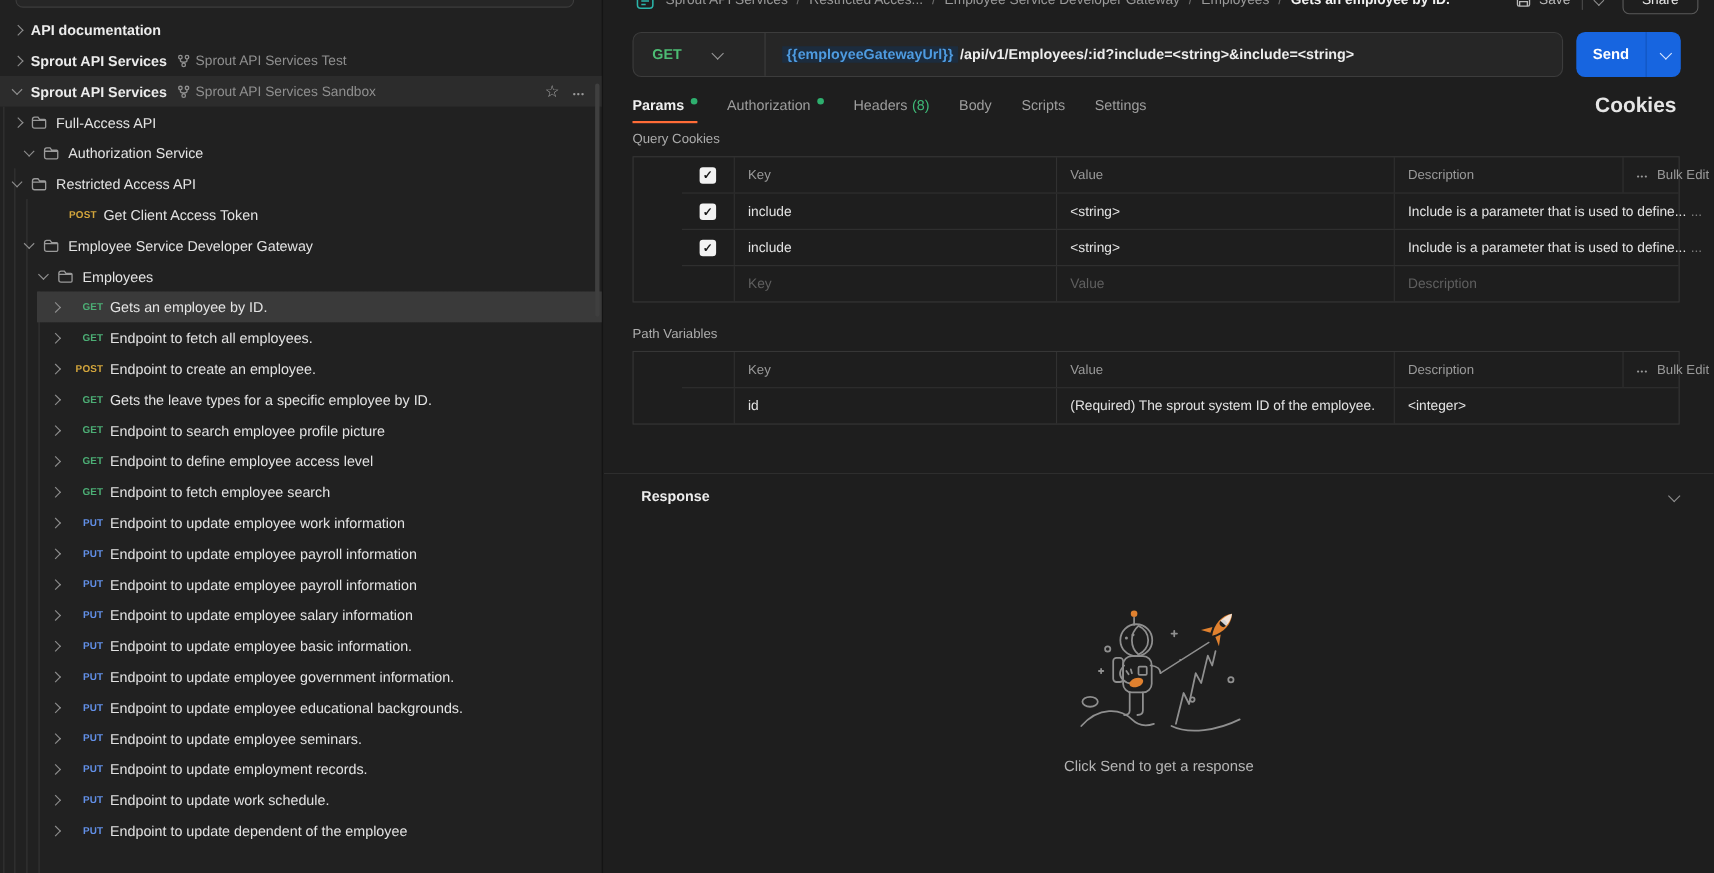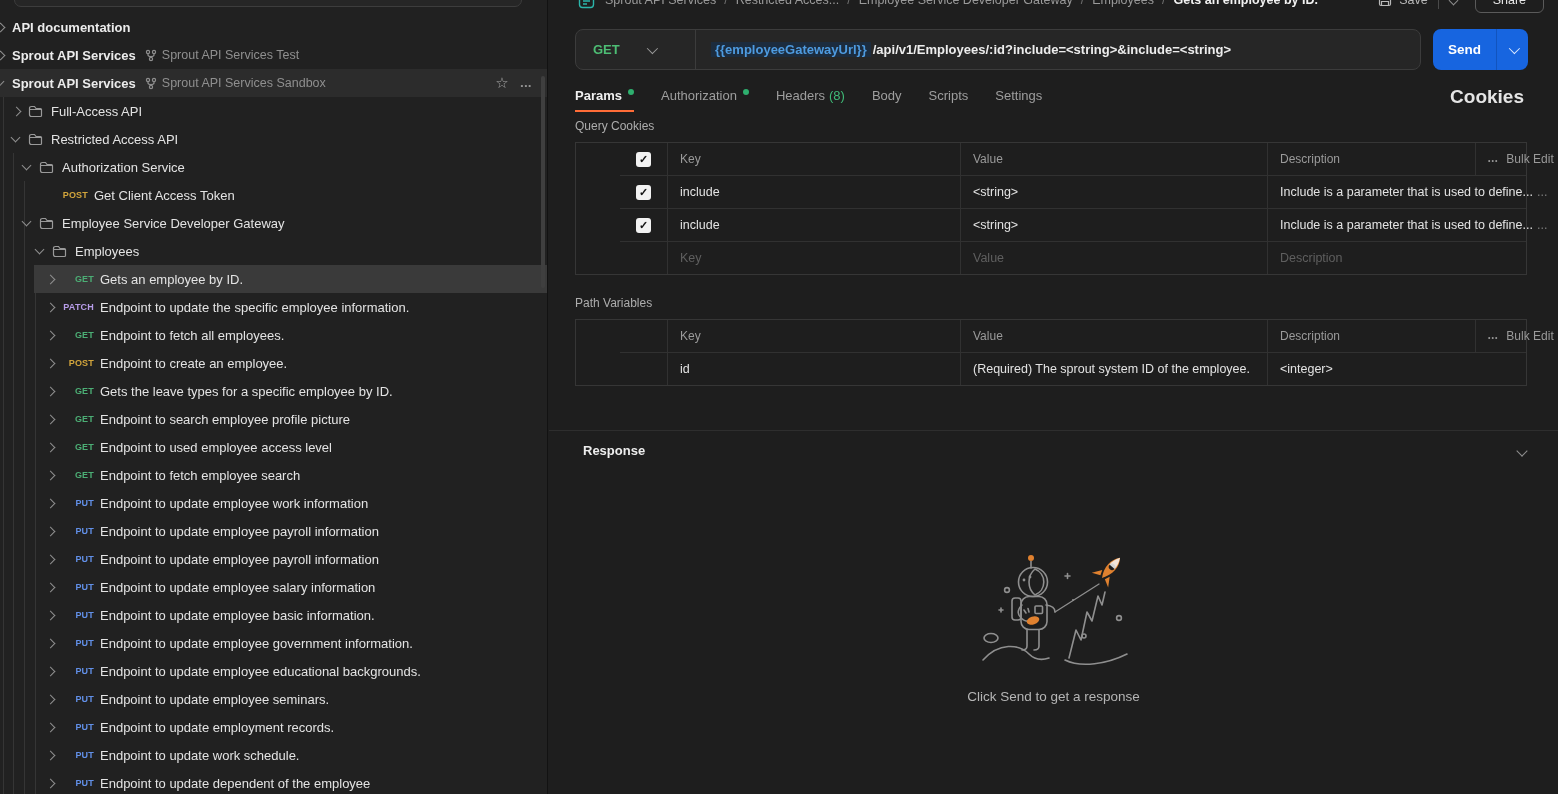--- a/index.html
+++ b/index.html
@@ -18,21 +18,21 @@
     background:#212121; border-right:1px solid #121212; overflow:hidden;
   }
   .search-cut {
     position:absolute; top:-31px; left:14px; width:508px; height:38px;
     border:1px solid #3d3d3d; border-radius:7px; background:#262626;
   }
   .tree { position:absolute; top:13px; left:0; width:548px; }
   .trow { height:28px; display:flex; align-items:center; position:relative; cursor:pointer; }
   .trow.hl { background:#2c2c2c; }
   .trow.sel { background:linear-gradient(to right, transparent 34px, #3a3a3a 34px); }
-  .lvlC  { padding-left:2px; }
+  .lvlC  { padding-left:18px; }
   .fol1  { padding-left:12px;text-align:right; }
   .fol2  { padding-left:23px; }
   .fol3  { padding-left:36px; }
   .reqrow{ padding-left:46px; }
   .authreq{ padding-left:58px; }
 
   .chev { width:16px; min-width:16px; display:flex; align-items:center; justify-content:flex-start; }
   .chev i { display:block; width:7px; height:7px; border-right:1.5px solid #8f8f8f; border-bottom:1.5px solid #8f8f8f; }
   .chev.collapsed i { transform:rotate(-45deg); margin-left:1px; }
   .chev.expanded  i { transform:rotate(45deg); margin-top:-3px; }
@@ -191,42 +191,42 @@
           <i></i>
         </span>
       <span class="folder-icon">
         <svg width="15" height="13" viewBox="0 0 15 13" fill="none" stroke="#9a9a9a" stroke-width="1.2">
             <path d="M1.5 3.5 q0-2 2-2 h3 l1.5 2 h4.5 q1 0 1 1 v6 q0 1-1 1 h-9 q-2 0-2-2 z M1.5 4.5 h12"></path>
           </svg>
       </span>
       <span class="f-label">Full-Access API</span>
     </div>
 
-    <div class="trow fol1">
+    <div class="trow fol2">
       <span class="chev expanded">
           <i></i>
         </span>
       <span class="folder-icon">
         <svg width="15" height="13" viewBox="0 0 15 13" fill="none" stroke="#9a9a9a" stroke-width="1.2">
             <path d="M1.5 3.5 q0-2 2-2 h3 l1.5 2 h4.5 q1 0 1 1 v6 q0 1-1 1 h-9 q-2 0-2-2 z M1.5 4.5 h12"></path>
           </svg>
       </span>
-      <span class="f-label">Restricted Access API</span>
-    </div>
-
-    <div class="trow fol2">
+      <span class="f-label">Authorization Service</span>
+    </div>
+
+    <div class="trow fol1">
       <span class="chev expanded">
           <i></i>
         </span>
       <span class="folder-icon">
         <svg width="15" height="13" viewBox="0 0 15 13" fill="none" stroke="#9a9a9a" stroke-width="1.2">
             <path d="M1.5 3.5 q0-2 2-2 h3 l1.5 2 h4.5 q1 0 1 1 v6 q0 1-1 1 h-9 q-2 0-2-2 z M1.5 4.5 h12"></path>
           </svg>
       </span>
-      <span class="f-label">Authorization Service</span>
+      <span class="f-label">Restricted Access API</span>
     </div>
 
     <div class="trow authreq">
       <span class="badge" data-method="POST">POST</span>
       <span class="r-label">Get Client Access Token</span>
     </div>
 
     <div class="trow fol2">
       <span class="chev expanded">
           <i></i>
@@ -256,27 +256,20 @@
           <i></i>
         </span>
       <span class="badge" data-method="GET">GET</span>
       <span class="r-label">Gets an employee by ID.</span>
     </div>
 
     <div class="trow reqrow">
       <span class="chev collapsed">
           <i></i>
         </span>
-      <span class="badge" data-method="PATCH">PATCH</span>
-      <span class="r-label">Endpoint to update the specific employee information.</span>
-    </div>
-    <div class="trow reqrow">
-      <span class="chev collapsed">
-          <i></i>
-        </span>
       <span class="badge" data-method="GET">GET</span>
       <span class="r-label">Endpoint to fetch all employees.</span>
     </div>
     <div class="trow reqrow">
       <span class="chev collapsed">
           <i></i>
         </span>
       <span class="badge" data-method="POST">POST</span>
       <span class="r-label">Endpoint to create an employee.</span>
     </div>
@@ -292,21 +285,21 @@
           <i></i>
         </span>
       <span class="badge" data-method="GET">GET</span>
       <span class="r-label">Endpoint to search employee profile picture</span>
     </div>
     <div class="trow reqrow">
       <span class="chev collapsed">
           <i></i>
         </span>
       <span class="badge" data-method="GET">GET</span>
-      <span class="r-label">Endpoint to used employee access level</span>
+      <span class="r-label">Endpoint to define employee access level</span>
     </div>
     <div class="trow reqrow">
       <span class="chev collapsed">
           <i></i>
         </span>
       <span class="badge" data-method="GET">GET</span>
       <span class="r-label">Endpoint to fetch employee search</span>
     </div>
     <div class="trow reqrow">
       <span class="chev collapsed">

